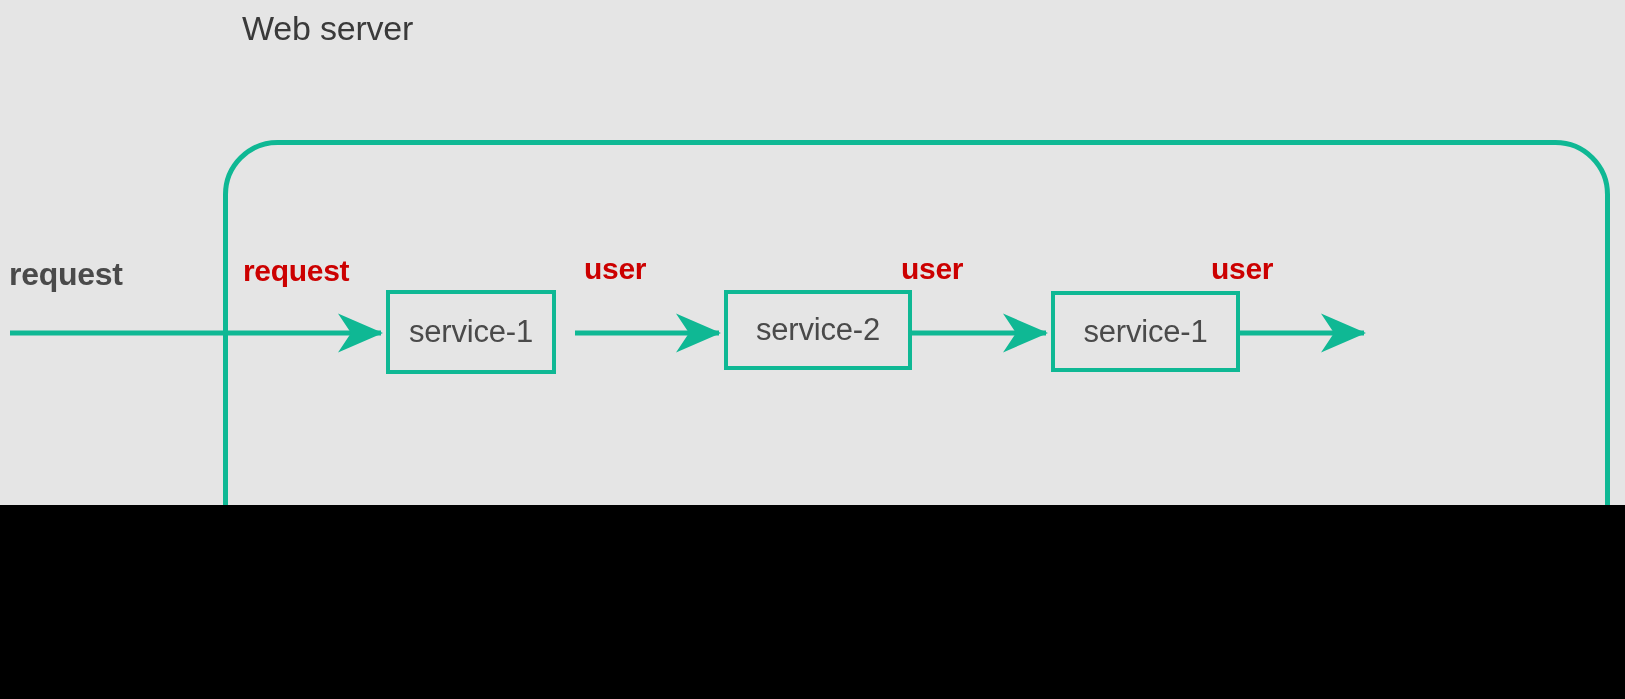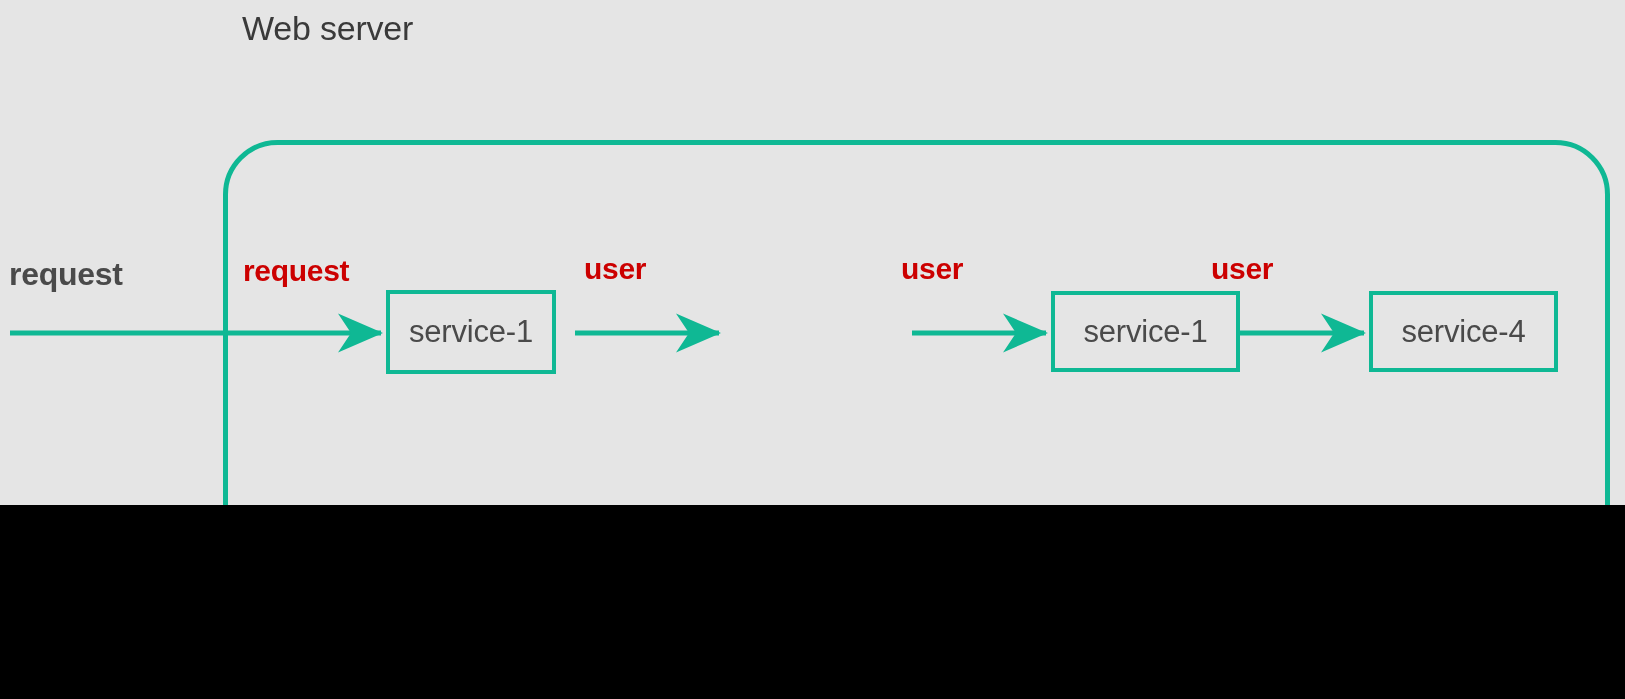--- a/index.html
+++ b/index.html
@@ -99,22 +99,22 @@
   <div class="lbl red-lbl" style="left:584px; top:254px;">user</div>
 
   <div class="lbl red-lbl" style="left:901px; top:254px;">user</div>
 
   <div class="lbl red-lbl" style="left:1211px; top:254px;">user</div>
 
   <div class="svc-box" style="left:386px; top:290px; width:170px; height:84px;">
     <span class="box-lbl">service-1</span>
   </div>
 
+  <div class="svc-box" style="left:724px; top:290px; width:188px; height:80px;">
+    <span class="box-lbl">service-2</span>
+  </div>
 
   <div class="svc-box" style="left:1051px; top:291px; width:189px; height:81px;">
     <span class="box-lbl">service-1</span>
   </div>
 
-  <div class="svc-box" style="left:1369px; top:291px; width:189px; height:81px;">
-    <span class="box-lbl">service-4</span>
-  </div>
 
 </div>
 
 </body></html>

